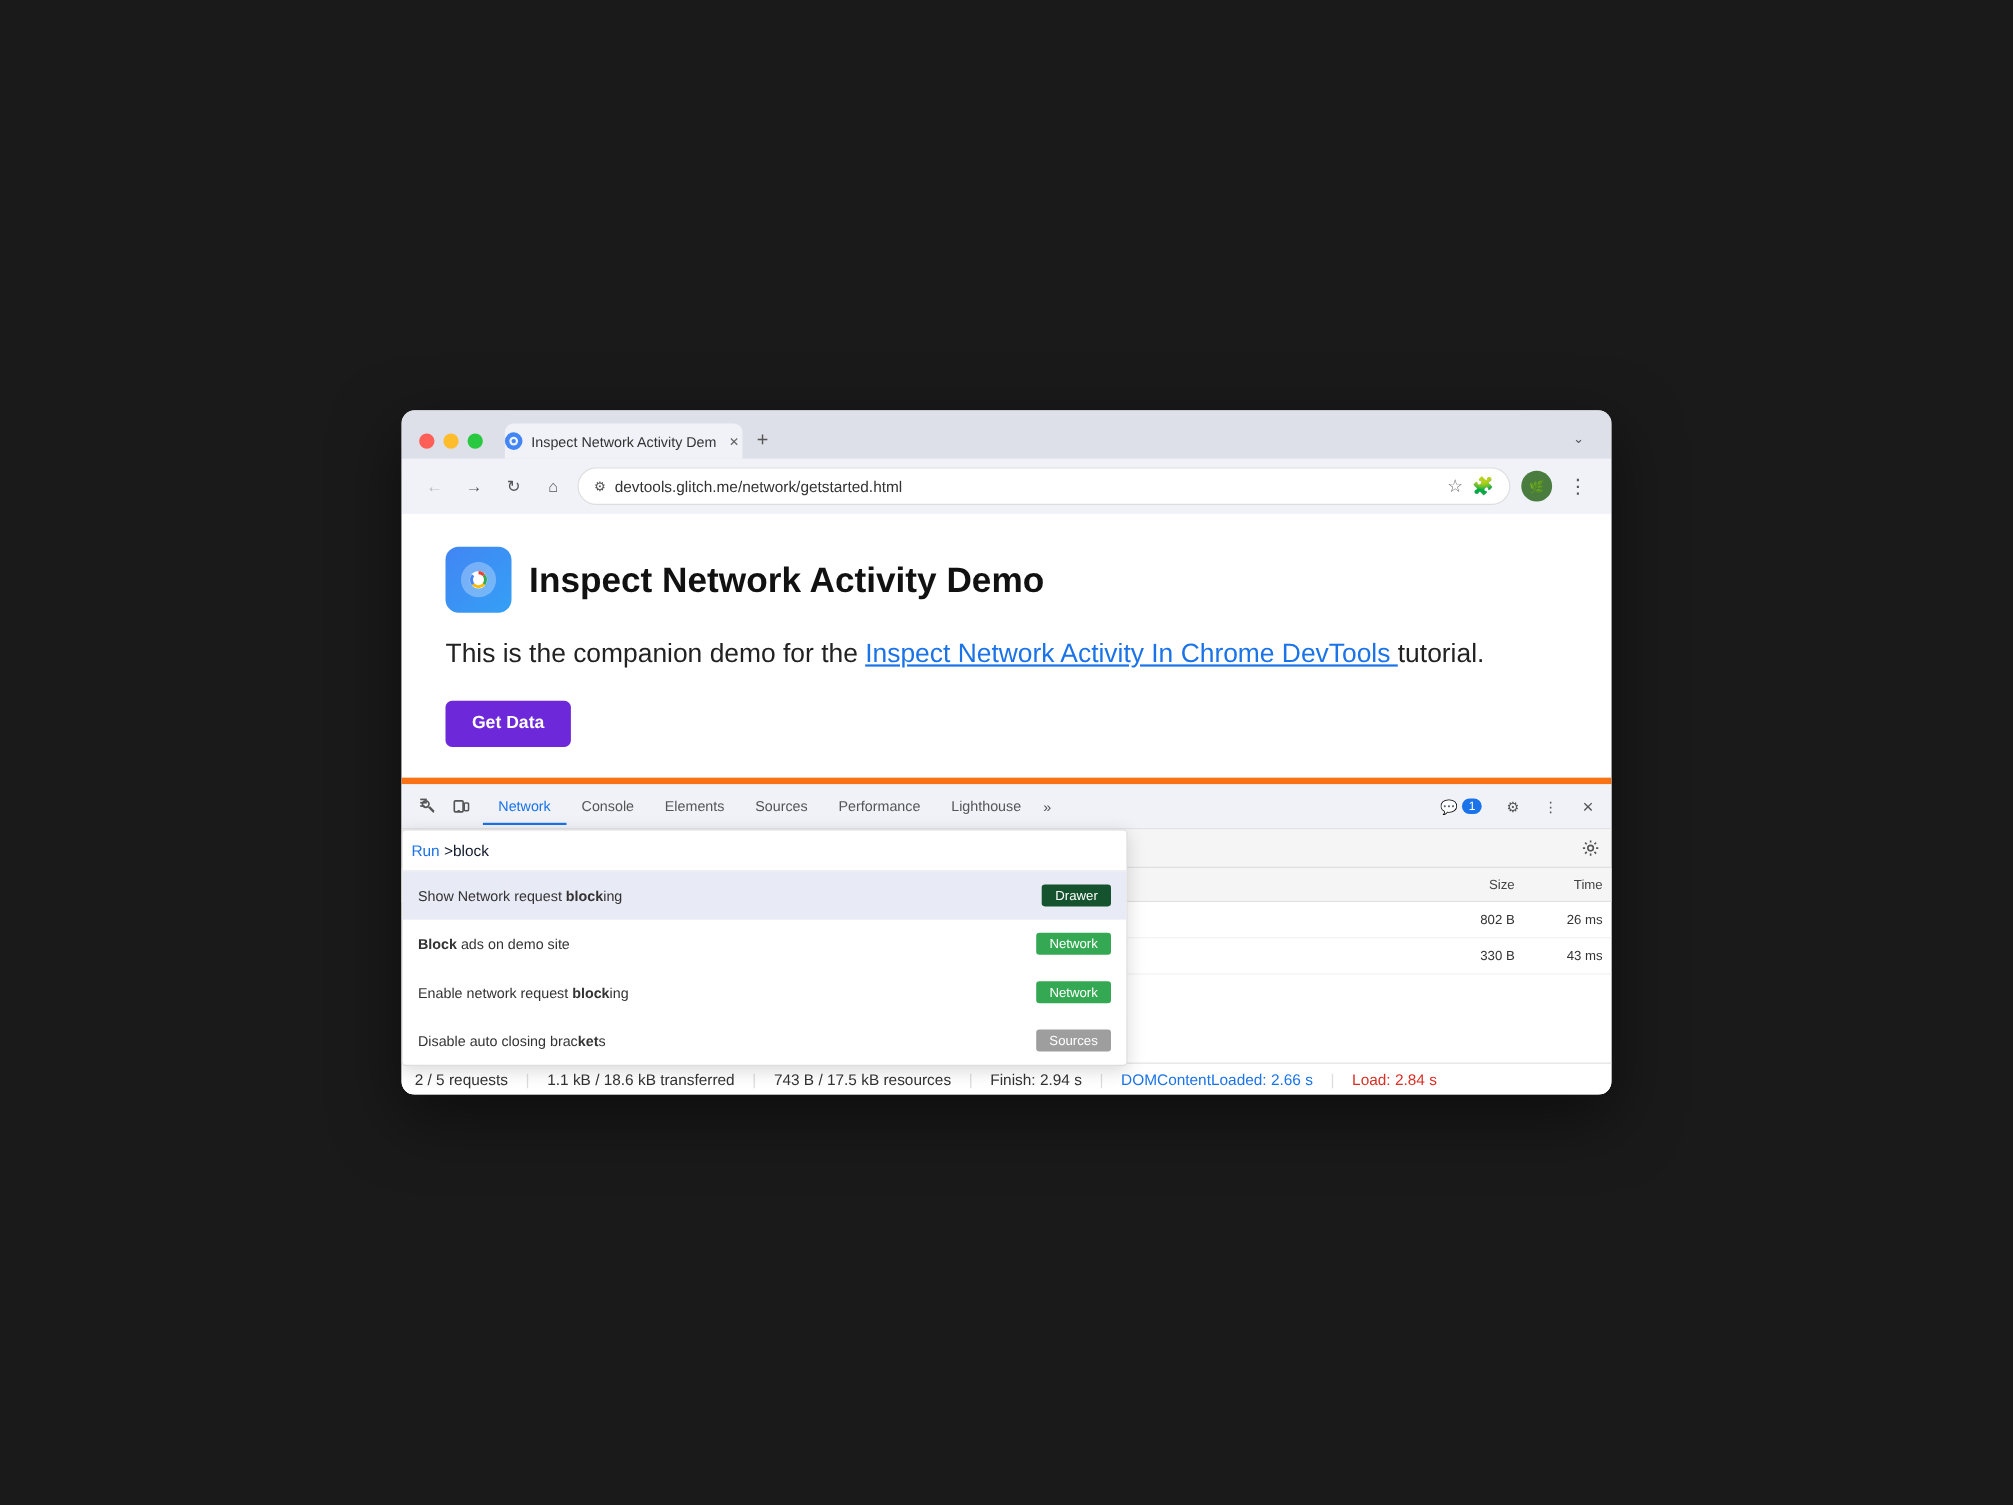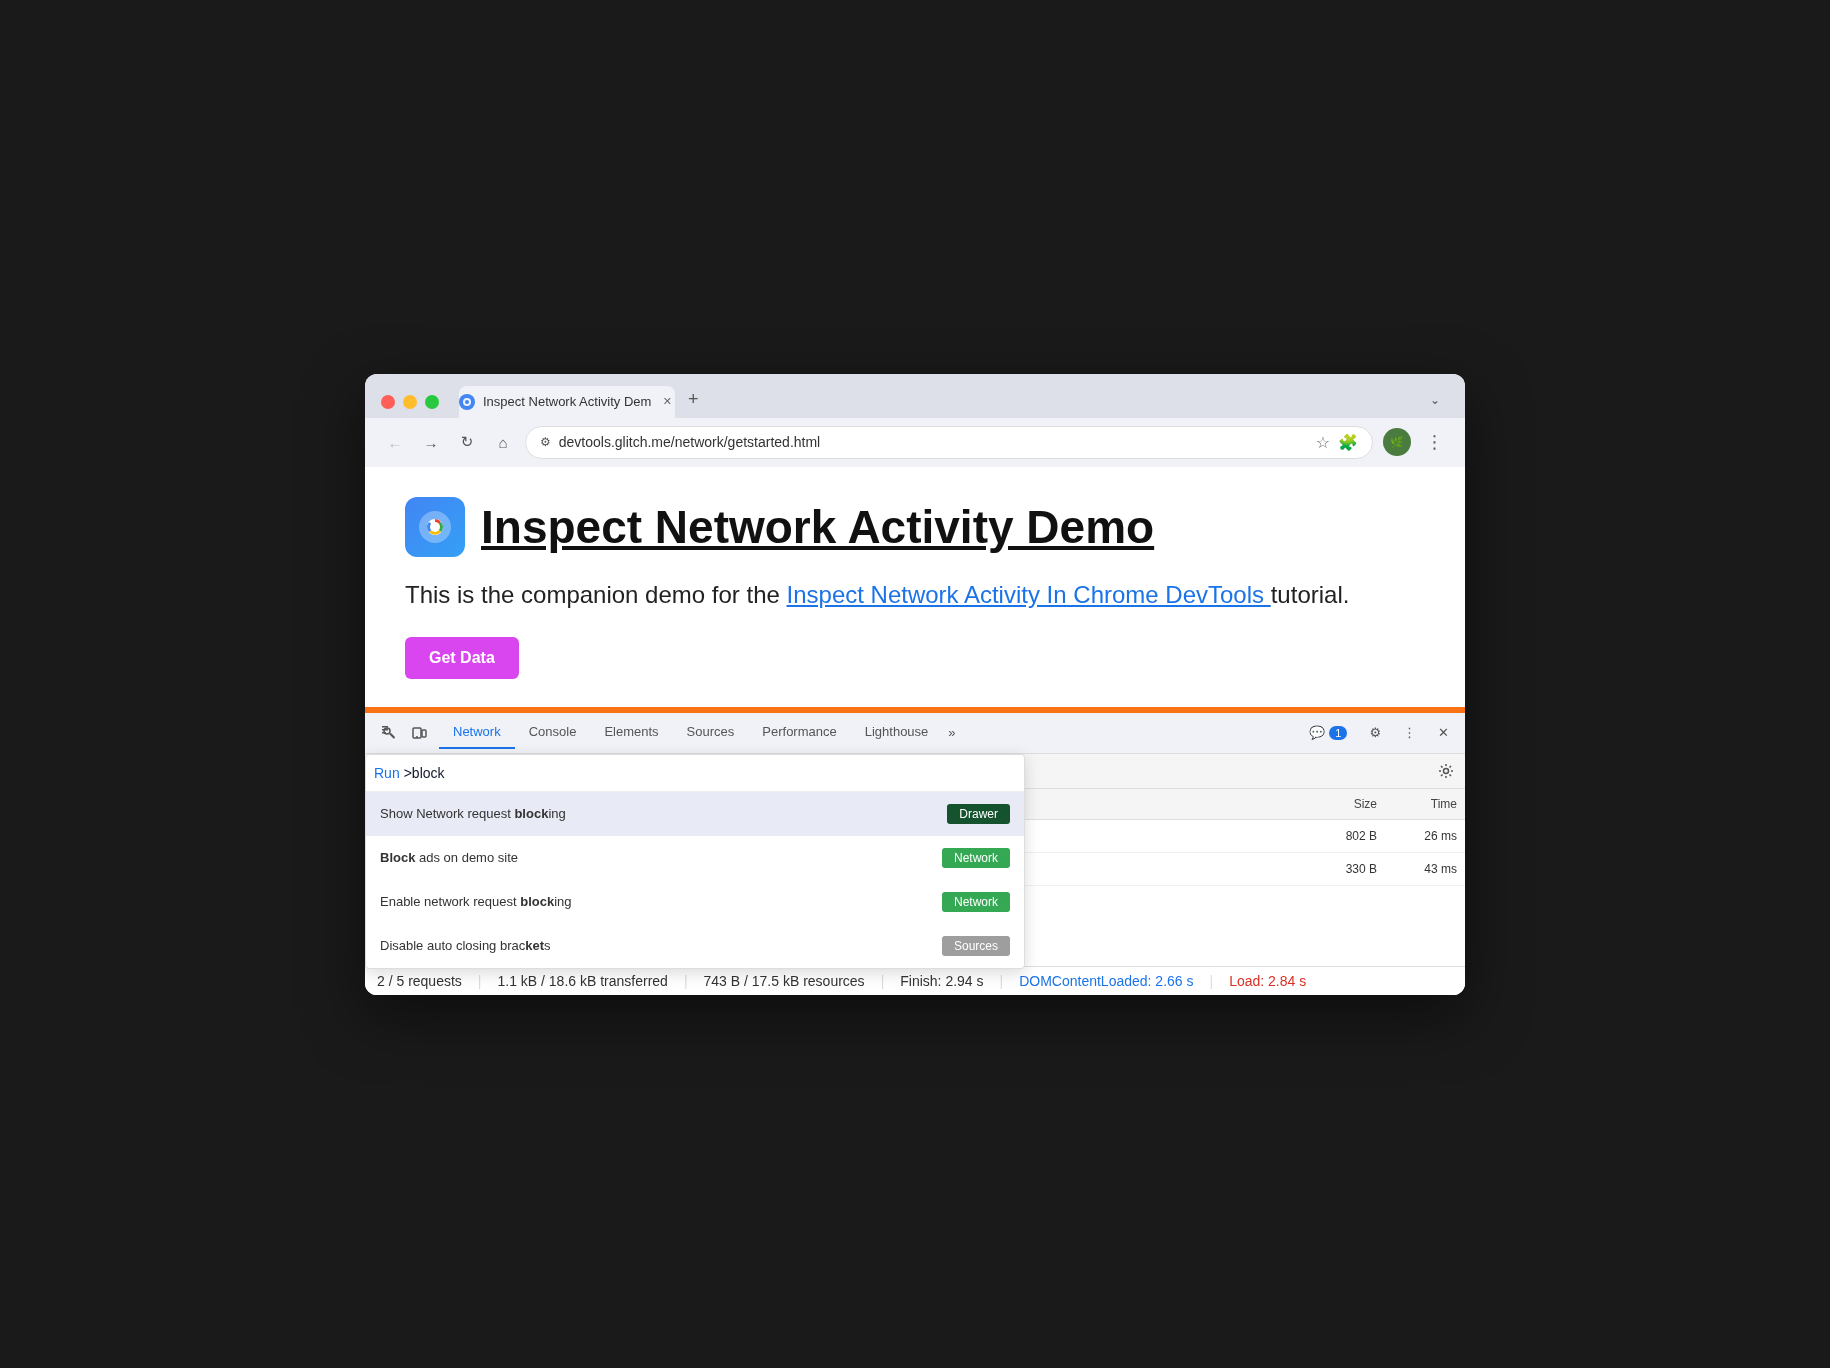--- a/index.html
+++ b/index.html
@@ -40,21 +40,21 @@
     .tl-yellow { background: #ffbd2e; }
     .tl-green { background: #28c840; }
     .tabs-area {
       display: flex;
       align-items: flex-end;
       flex: 1;
       margin-left: 8px;
     }
     .tab {
       display: flex;
-      align-items: center;
+      align-items: flex-end;
       gap: 8px;
       background: #f0f2f8;
       border-radius: 8px 8px 0 0;
       padding: 8px 0;
       font-size: 13px;
       color: #333;
       max-width: 240px;
       min-width: 160px;
     }
     .tab-icon {
@@ -189,38 +189,37 @@
     .chrome-logo {
       width: 60px;
       height: 60px;
       border-radius: 12px;
       background: linear-gradient(135deg, #4285f4, #34a0f5);
       display: flex;
       align-items: center;
       justify-content: center;
     }
     .page-title-text {
-      font-size: 46px;
+      font-size: 32px;
       font-weight: 700;
       color: #111;
-      text-decoration: underline;
     }
     .page-subtitle {
       font-size: 24px;
       color: #222;
       margin-bottom: 24px;
       line-height: 1.5;
     }
     .page-link {
       color: #1a73e8;
       text-decoration: underline;
       font-weight: 500;
     }
     .get-data-btn {
-      background: #d946ef;
+      background: #6d28d9;
       color: white;
       border: none;
       padding: 12px 24px;
       border-radius: 6px;
       font-size: 16px;
       font-weight: 600;
       cursor: pointer;
       margin-bottom: 8px;
     }
     

